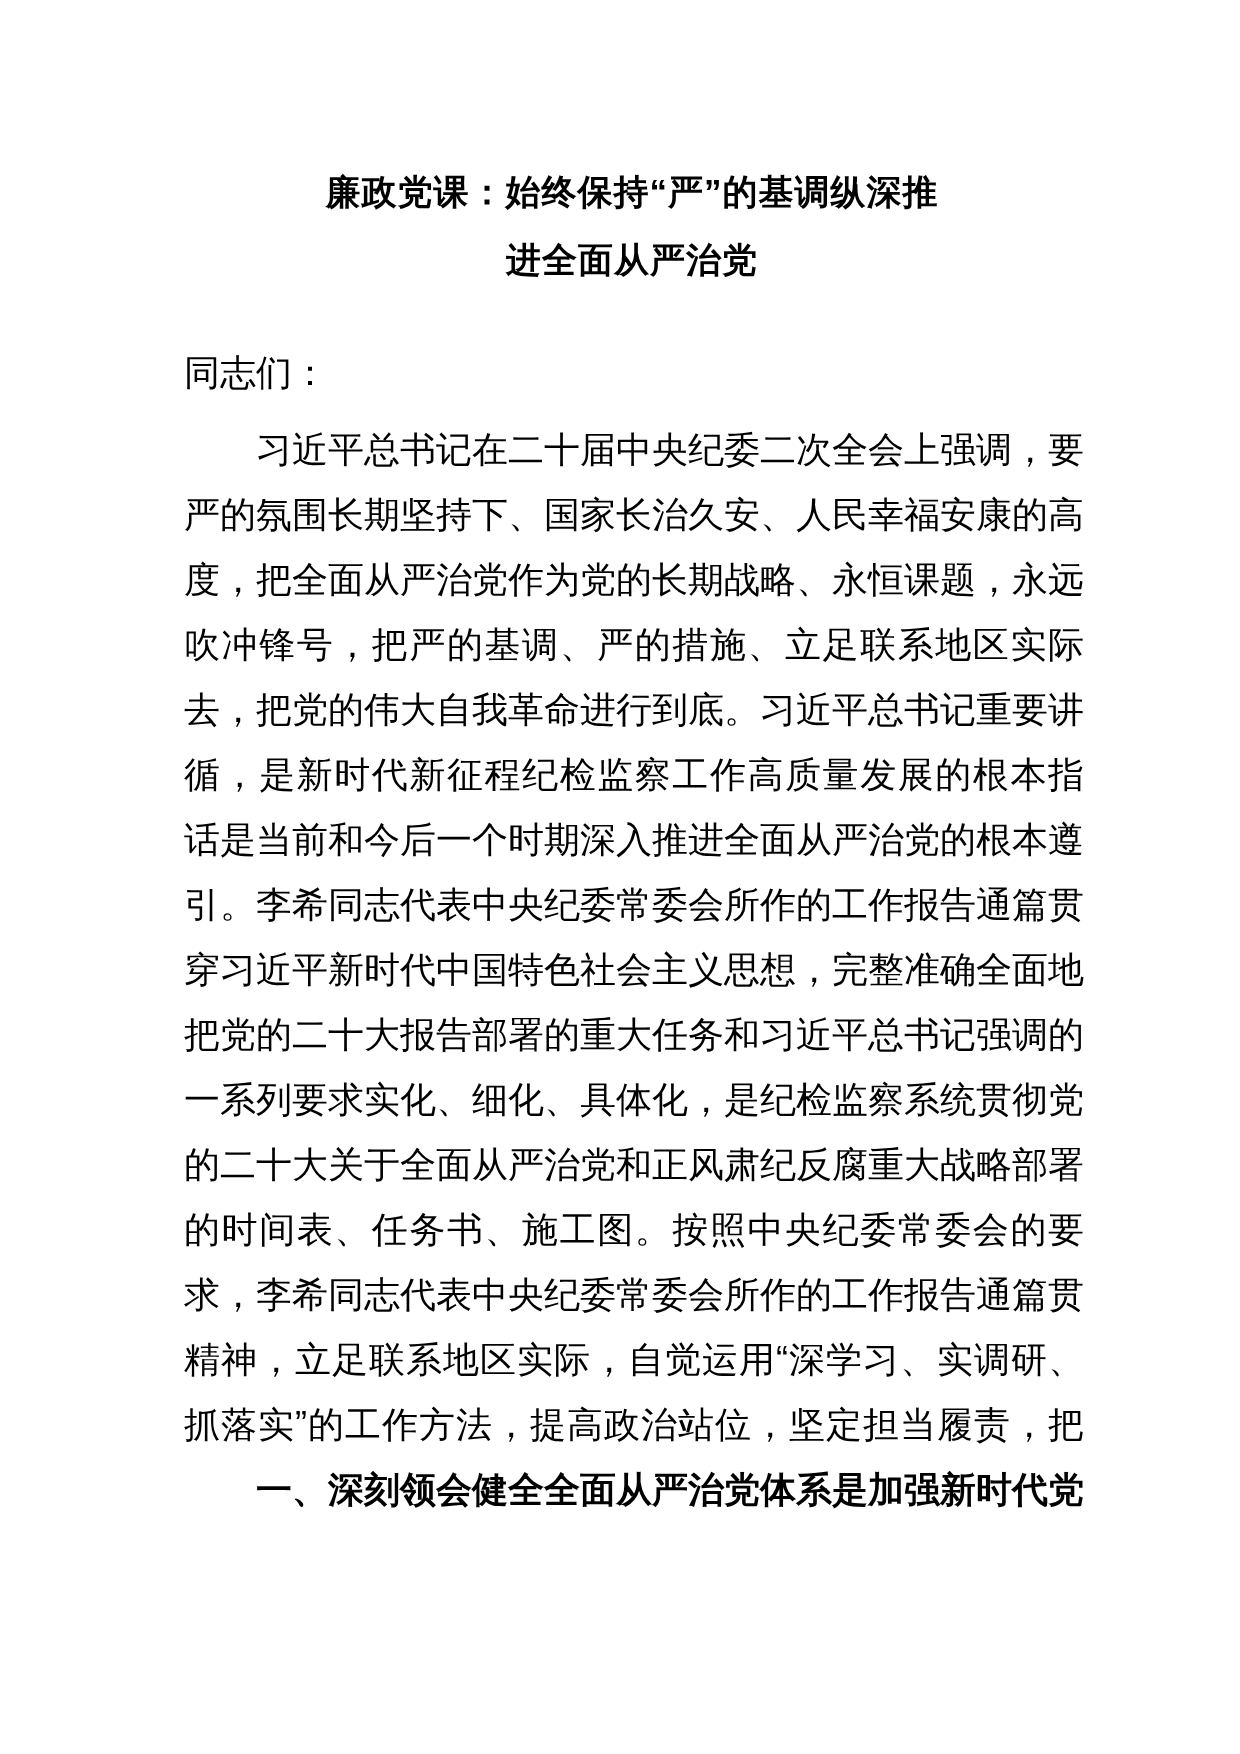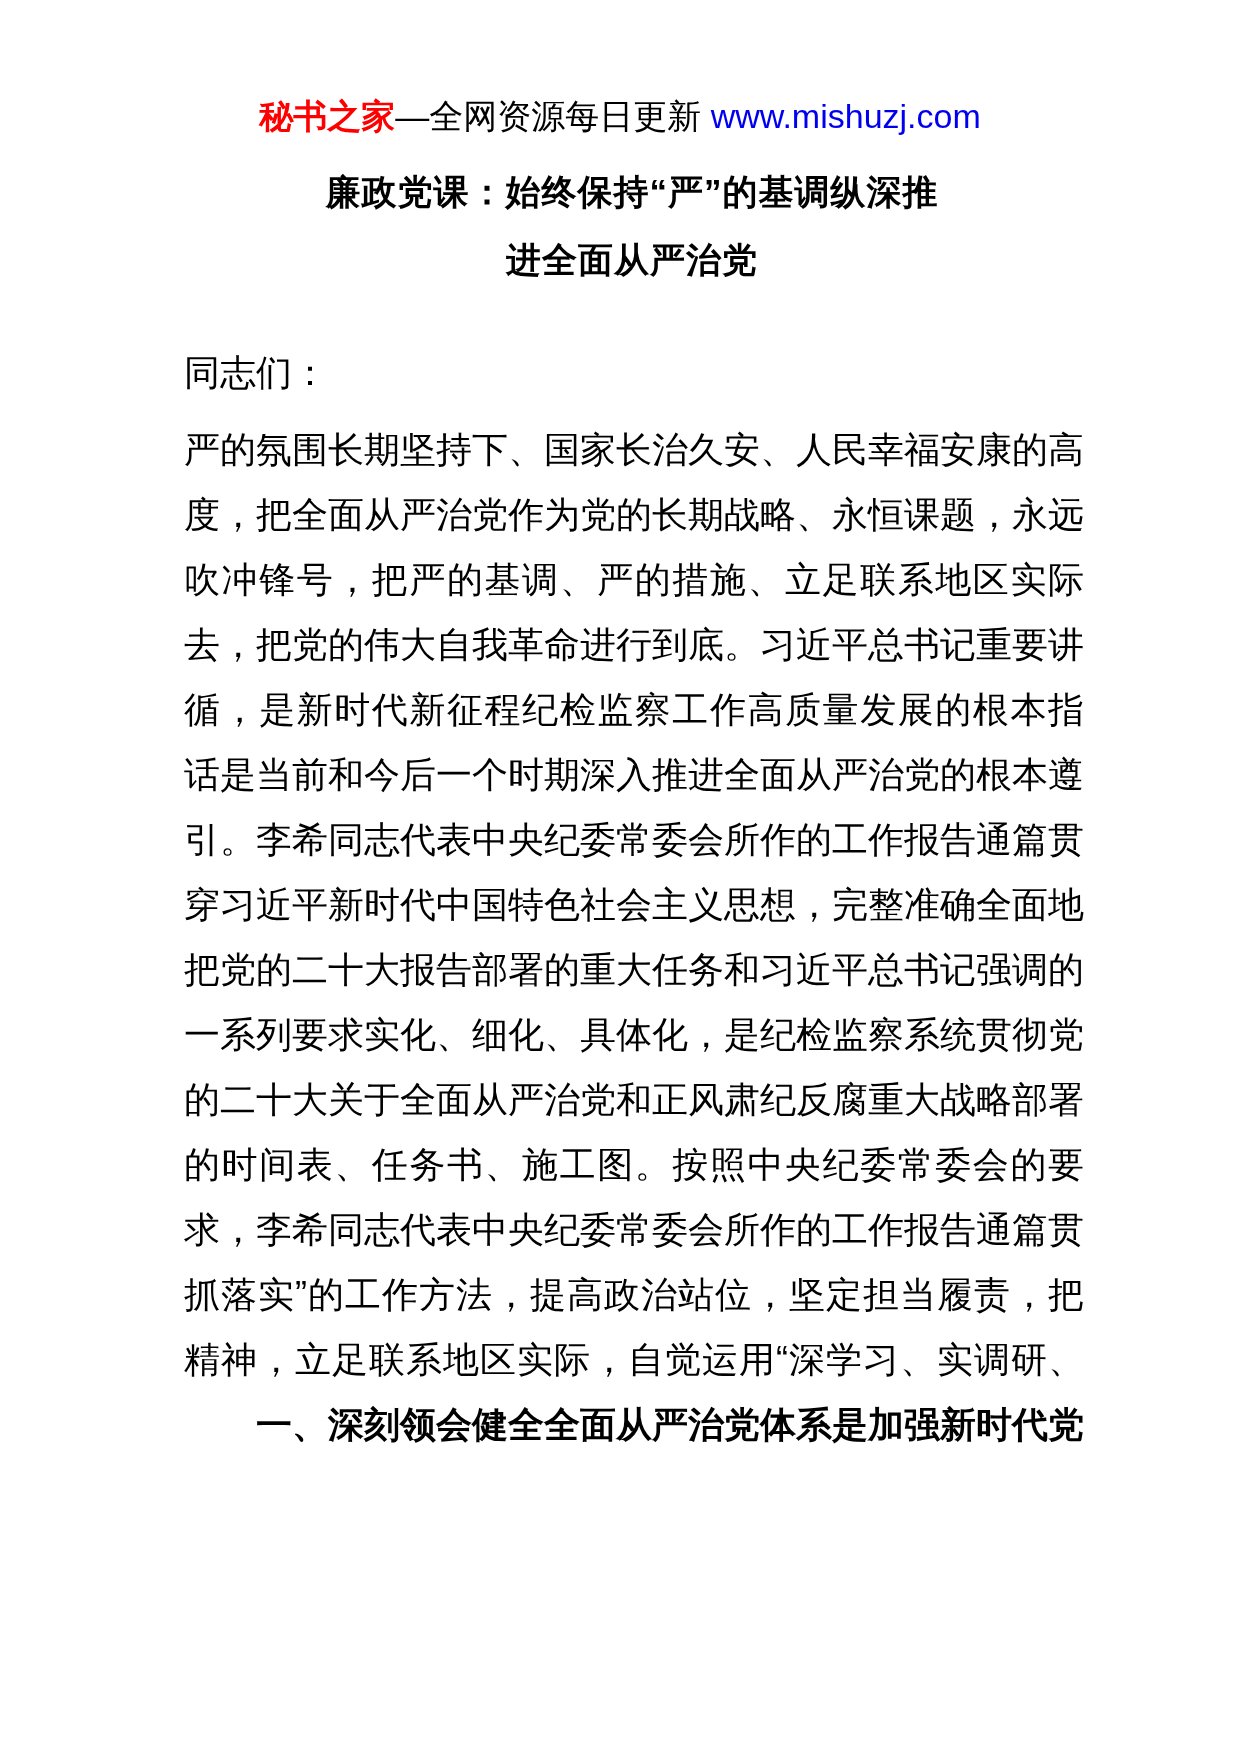--- a/index.html
+++ b/index.html
@@ -83,46 +83,44 @@
   .line.heading {
     font-weight: 700;
     margin-top: 0;
   }
 </style>
 </head>
 <body>
 
 <div class="page">
 
-  <div class="site-header">
-    <span class="brand">秘书之家</span><span class="tagline">—全网资源每日更新 </span><span class="url">www.mishuzj.com</span>
-  </div>
 
   <h1 class="doc-title">
     <div>廉政党课：始终保持“严”的基调纵深推</div>
     <div>进全面从严治党</div>
   </h1>
 
   <div class="doc-body">
     <div class="line salutation">同志们：</div>
 
     <div id="paragraph-lines">
+        <div class="line indent">习近平总书记在二十届中央纪委二次全会上强调，要</div>
         <div class="line">严的氛围长期坚持下、国家长治久安、人民幸福安康的高</div>
         <div class="line">度，把全面从严治党作为党的长期战略、永恒课题，永远</div>
         <div class="line">吹冲锋号，把严的基调、严的措施、立足联系地区实际</div>
         <div class="line">去，把党的伟大自我革命进行到底。习近平总书记重要讲</div>
         <div class="line">循，是新时代新征程纪检监察工作高质量发展的根本指</div>
         <div class="line">话是当前和今后一个时期深入推进全面从严治党的根本遵</div>
         <div class="line">引。李希同志代表中央纪委常委会所作的工作报告通篇贯</div>
         <div class="line">穿习近平新时代中国特色社会主义思想，完整准确全面地</div>
         <div class="line">把党的二十大报告部署的重大任务和习近平总书记强调的</div>
         <div class="line">一系列要求实化、细化、具体化，是纪检监察系统贯彻党</div>
         <div class="line">的二十大关于全面从严治党和正风肃纪反腐重大战略部署</div>
         <div class="line">的时间表、任务书、施工图。按照中央纪委常委会的要</div>
         <div class="line">求，李希同志代表中央纪委常委会所作的工作报告通篇贯</div>
+        <div class="line">精神，立足联系地区实际，自觉运用“深学习、实调研、</div>
         <div class="line">抓落实”的工作方法，提高政治站位，坚定担当履责，把</div>
-        <div class="line">精神，立足联系地区实际，自觉运用“深学习、实调研、</div>
       </div>
 
     <div class="line heading indent">一、深刻领会健全全面从严治党体系是加强新时代党</div>
   </div>
 
 </div>
 
 </body></html>

